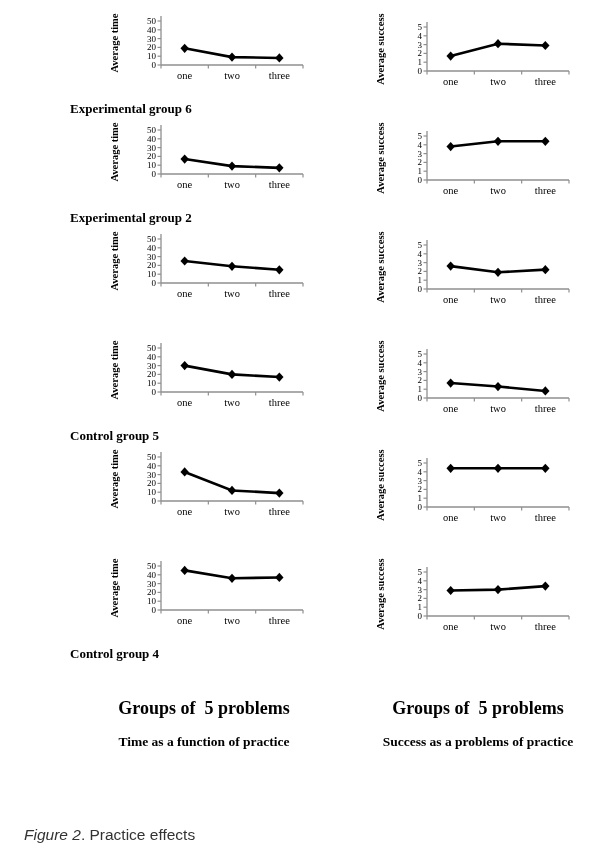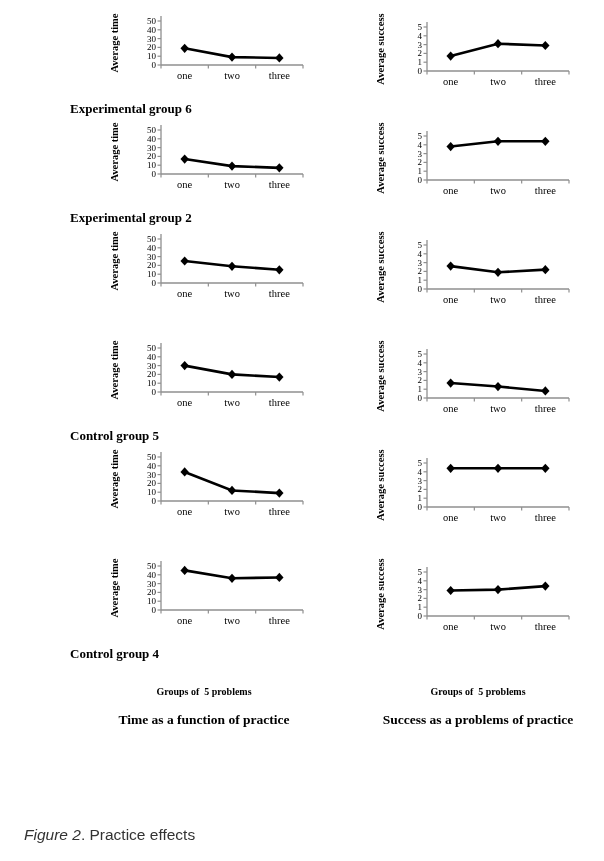--- a/index.html
+++ b/index.html
@@ -18,21 +18,21 @@
   .chart-wrap-left svg,.chart-wrap-right svg{overflow:visible;display:block;}
   .group-label{
     margin-left:70px;margin-top:-4px;
     font-weight:bold;font-size:13px;color:#000;
     font-family:"Liberation Serif",serif;
   }
   .footers{display:flex;margin-top:24px;}
   .footer-inner{text-align:center;font-weight:bold;color:#000;}
   .footer-inner.left{margin-left:104px;width:200px;}
   .footer-inner.right{margin-left:66px;width:220px;}
-  .footer-line1{font-size:10px;white-space:pre;}
+  .footer-line1{font-size:18px;white-space:pre;margin-top:12px;}
   .footer-line2{font-size:13.5px;margin-top:15px;white-space:pre;text-align:center;}
   .caption{
     position:absolute;left:24px;top:826px;
     font-family:"Liberation Sans",sans-serif;
     font-size:15.5px;color:#333333;
   }
   .caption .ital{font-style:italic;}
 </style>
 </head>
 <body>

